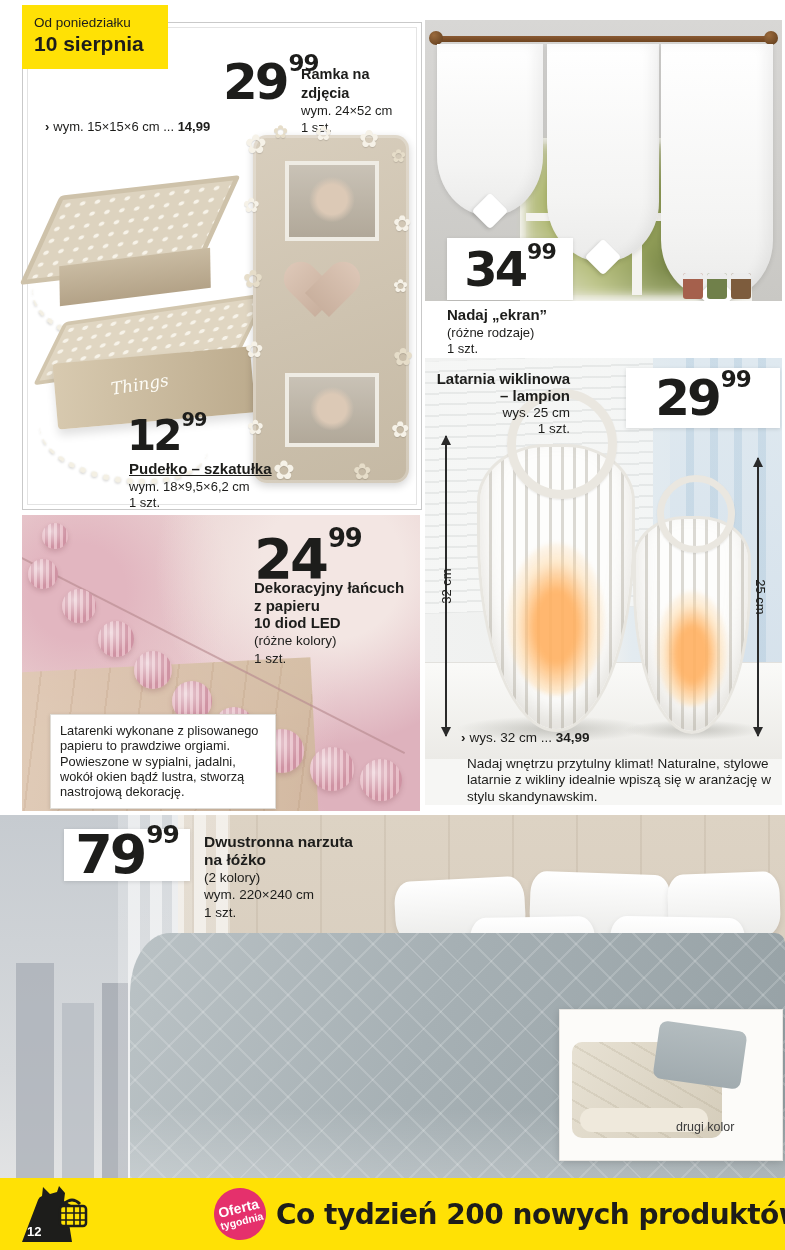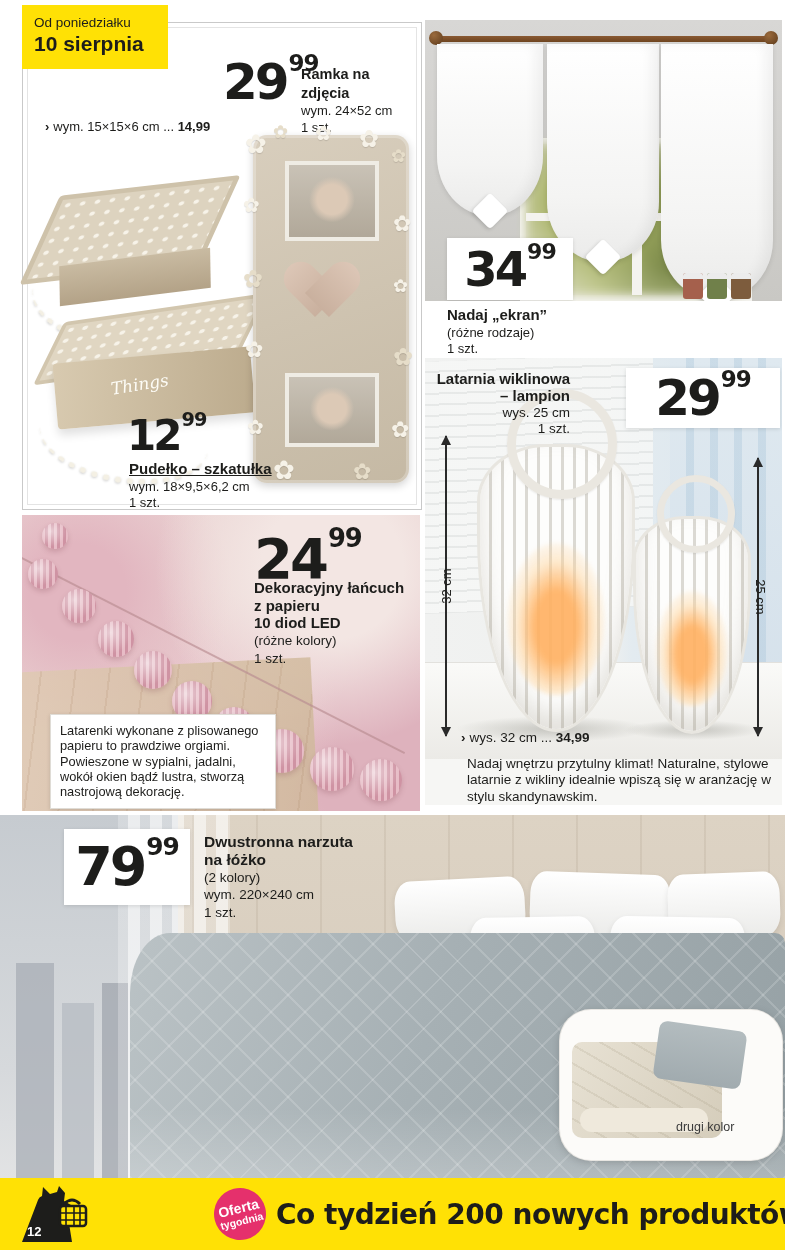--- a/index.html
+++ b/index.html
@@ -168,26 +168,26 @@
   .pil2{left:530px;top:58px;width:140px;height:64px;transform:rotate(2deg);}
   .pil3{left:668px;top:58px;width:112px;height:64px;transform:rotate(-2deg);}
   .pil4{left:470px;top:102px;width:125px;height:52px;transform:rotate(-1deg);}
   .pil5{left:610px;top:102px;width:135px;height:54px;transform:rotate(1deg);}
   .bedspread{left:130px;top:118px;width:655px;height:245px;border-radius:40px 10px 0 0/60px 10px 0 0;
       background:repeating-linear-gradient(45deg,rgba(255,255,255,.16) 0 2px,transparent 2px 24px),
                  repeating-linear-gradient(-45deg,rgba(255,255,255,.16) 0 2px,transparent 2px 24px),
                  linear-gradient(105deg,#bac2c5 0%,#a6b0b4 45%,#96a1a5 100%);}
   .bedspread::after{content:"";position:absolute;left:0;right:0;bottom:0;height:70px;
       background:linear-gradient(rgba(255,255,255,0),rgba(255,255,255,.22));}
-  .pb-79{left:64px;top:14px;width:126px;height:76px;}
+  .pb-79{left:64px;top:14px;width:126px;height:52px;}
   .pb-79 .price{font-size:54px;}
   .bed-info{left:204px;top:18px;font-size:13.5px;line-height:1.3;}
   .bed-info .nm{font-size:15.5px;line-height:1.15;}
   .inset{left:560px;top:195px;width:222px;height:150px;background:#fcfbf9;
-      box-shadow:0 0 0 1px #e8e6e2,0 2px 8px rgba(0,0,0,.18);border-radius:31px;}
+      box-shadow:0 0 0 1px #e8e6e2,0 2px 8px rgba(0,0,0,.18);}
   .blk1{left:12px;top:32px;width:150px;height:96px;border-radius:10px;
       background:repeating-linear-gradient(30deg,rgba(160,150,125,.18) 0 2px,transparent 2px 16px),
                  linear-gradient(120deg,#e7e1d3,#d5cdbb);}
   .blk2{left:96px;top:16px;width:88px;height:58px;border-radius:8px;transform:rotate(8deg);
       background:linear-gradient(#b3bcbf,#a1abaf);}
   .blk3{left:20px;top:98px;width:128px;height:24px;border-radius:12px;background:#efe9dc;}
   .inset-label{left:116px;top:110px;font-size:12.5px;color:#3a3a3a;}
   
   .footer{left:0;top:1178px;width:785px;height:72px;background:#ffe105;}
   .doglogo{left:14px;top:6px;}

